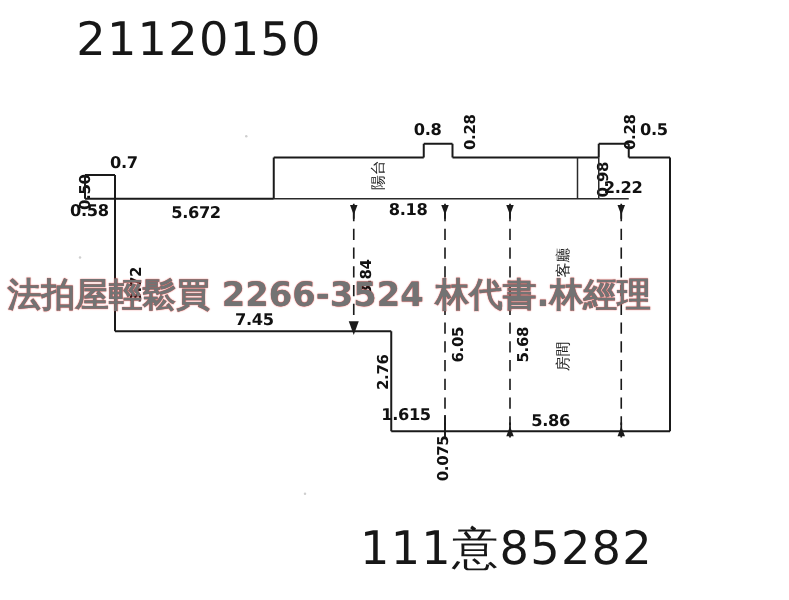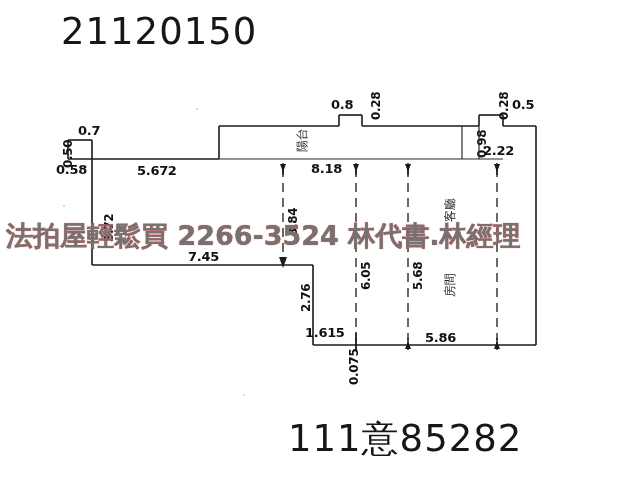--- a/index.html
+++ b/index.html
@@ -137,21 +137,21 @@
       <path class="tick" d="M 356 338 L 356 350"></path>
       <path class="tick" d="M 408 338 L 408 350"></path>
       <path class="tick" d="M 497 338 L 497 350"></path>
       <path d="M 408 341 l -3 8 l 6 0 z" fill="#1a1a1a"></path>
       <path d="M 497 341 l -3 8 l 6 0 z" fill="#1a1a1a"></path>
 
       <path class="tick" d="M 356 332 L 356 350"></path>
     </g>
   </svg>
 
-  <div class="ink dim" style="left:78px; top:124px;">0.7</div>
+  <div class="ink dim" style="left:88px; top:124px;">0.7</div>
 
   <div class="ink dim sm rot90" style="left:62px; top:168px;">0.50</div>
 
   <div class="ink dim" style="left:56px; top:163px;">0.58</div>
 
   <div class="ink dim" style="left:137px; top:164px;">5.672</div>
 
   <div class="ink dim sm rot90" style="left:103px; top:242px;">3.72</div>
 
   <div class="ink dim" style="left:188px; top:250px;">7.45</div>

